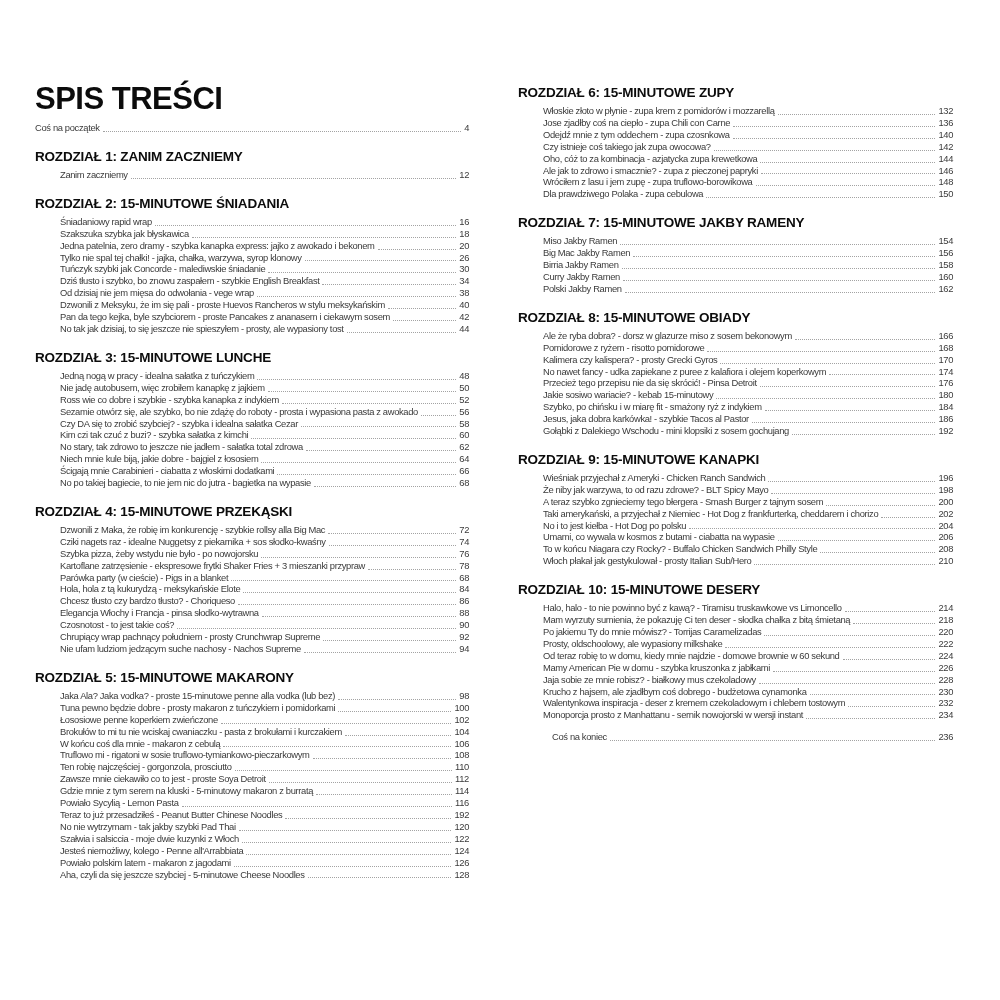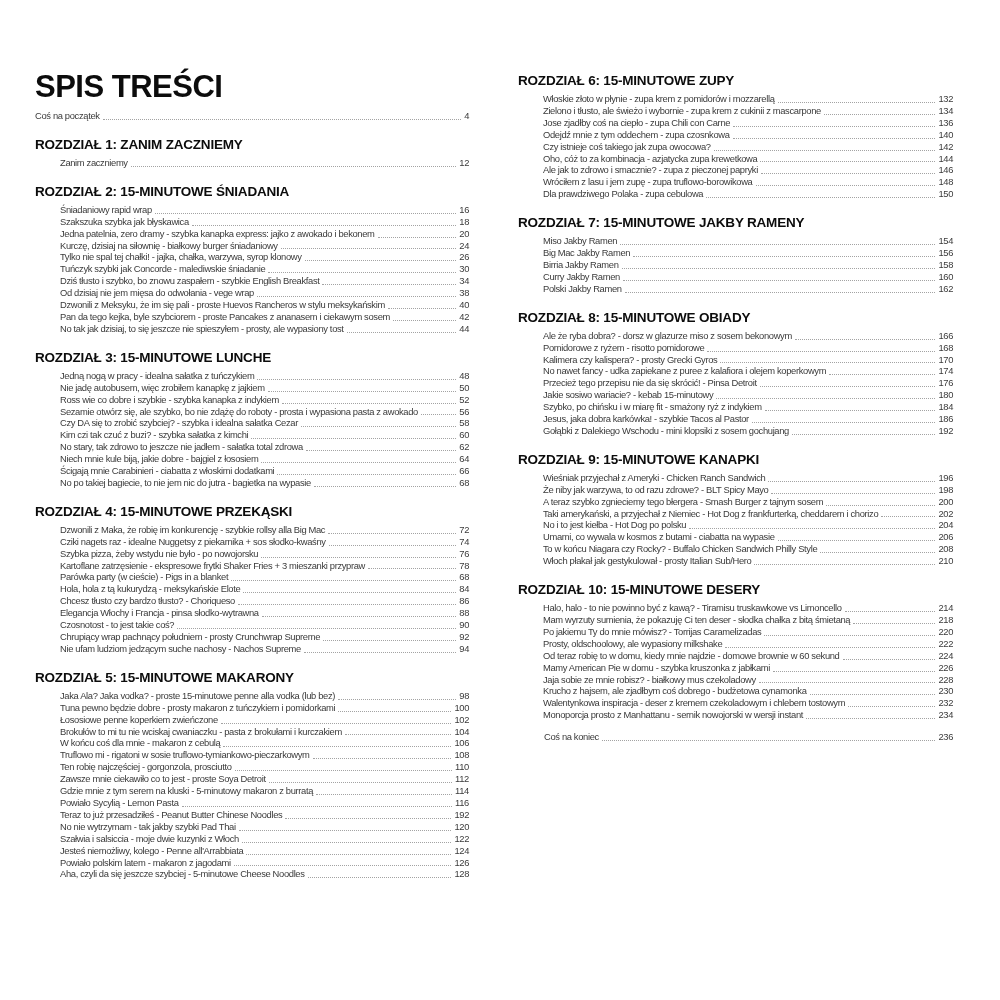--- a/index.html
+++ b/index.html
@@ -12,21 +12,21 @@
     font-family: "Liberation Sans", sans-serif;
   }
   .page {
     position: relative;
     width: 1000px;
     height: 1000px;
     background: #ffffff;
   }
   .col {
     position: absolute;
-    top: 72px;
+    top: 84px;
   }
   .col.left  { left: 35px;  width: 434px; }
   .col.right { left: 518px; width: 435px; }
 
   h1.toc-title {
     margin: 0 0 7px 0;
     font-size: 31px;
     line-height: 30px;
     font-weight: bold;
     letter-spacing: -0.5px;
@@ -58,21 +58,21 @@
   .toc-row .t  { flex: 0 1 auto; }
   .toc-row .leader {
     flex: 1 1 auto;
     min-width: 4px;
     border-bottom: 1px dotted #a3a3a3;
     margin: 0 3px 2px 3px;
   }
   .toc-row .pg { flex: 0 0 auto; }
 
   .toc-row.intro { margin-top: 8px; }
-  .toc-row.outro { margin-top: 10px; margin-left: 26px; }
+  .toc-row.outro { margin-top: 10px; margin-left: 34px; }
 </style>
 </head>
 <body>
 
 <div class="page">
 
   <div class="col left">
     <h1 class="toc-title">SPIS TREŚCI</h1>
 
     <div class="toc-row intro">
@@ -104,25 +104,20 @@
               <span class="t">Szakszuka szybka jak błyskawica</span>
               <span class="leader"></span>
               <span class="pg">18</span>
             </div>
             <div class="toc-row">
               <span class="t">Jedna patelnia, zero dramy - szybka kanapka express: jajko z awokado i bekonem</span>
               <span class="leader"></span>
               <span class="pg">20</span>
             </div>
             <div class="toc-row">
-              <span class="t">Kurczę, dzisiaj na siłownię - białkowy burger śniadaniowy</span>
-              <span class="leader"></span>
-              <span class="pg">24</span>
-            </div>
-            <div class="toc-row">
               <span class="t">Tylko nie spal tej chałki! - jajka, chałka, warzywa, syrop klonowy</span>
               <span class="leader"></span>
               <span class="pg">26</span>
             </div>
             <div class="toc-row">
               <span class="t">Tuńczyk szybki jak Concorde - malediwskie śniadanie</span>
               <span class="leader"></span>
               <span class="pg">30</span>
             </div>
             <div class="toc-row">
@@ -357,25 +352,20 @@
 
   <div class="col right">
     <div data-items="right_sections">
         <section>
           <h2 class="chapter-heading">ROZDZIAŁ 6: 15-MINUTOWE ZUPY</h2>
           <div class="entries">
             <div class="toc-row">
               <span class="t">Włoskie złoto w płynie - zupa krem z pomidorów i mozzarellą</span>
               <span class="leader"></span>
               <span class="pg">132</span>
-            </div>
-            <div class="toc-row">
-              <span class="t">Zielono i tłusto, ale świeżo i wybornie - zupa krem z cukinii z mascarpone</span>
-              <span class="leader"></span>
-              <span class="pg">134</span>
             </div>
             <div class="toc-row">
               <span class="t">Jose zjadłby coś na ciepło - zupa Chili con Carne</span>
               <span class="leader"></span>
               <span class="pg">136</span>
             </div>
             <div class="toc-row">
               <span class="t">Odejdź mnie z tym oddechem - zupa czosnkowa</span>
               <span class="leader"></span>
               <span class="pg">140</span>

